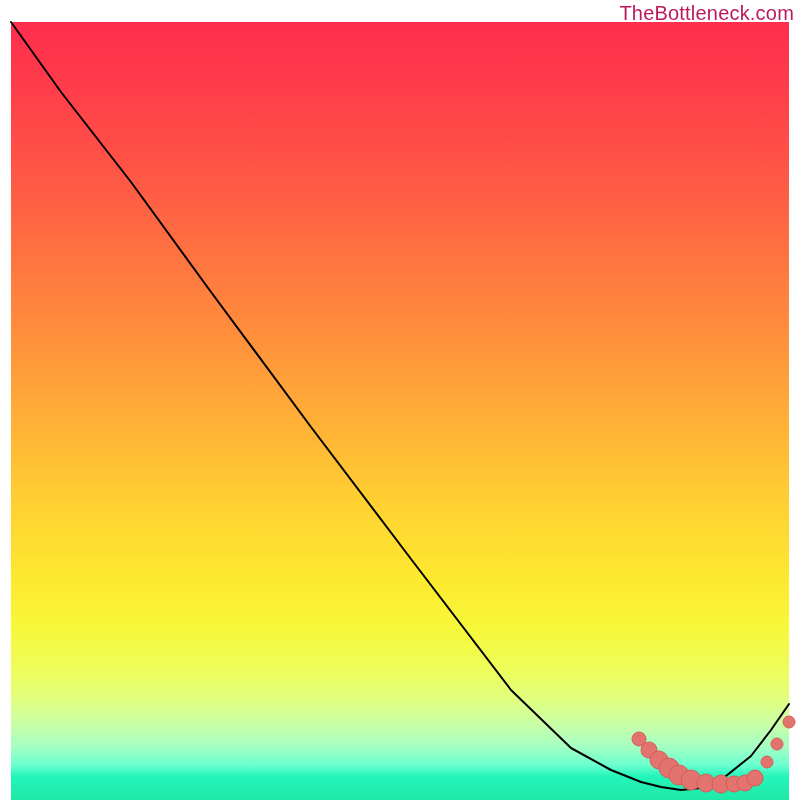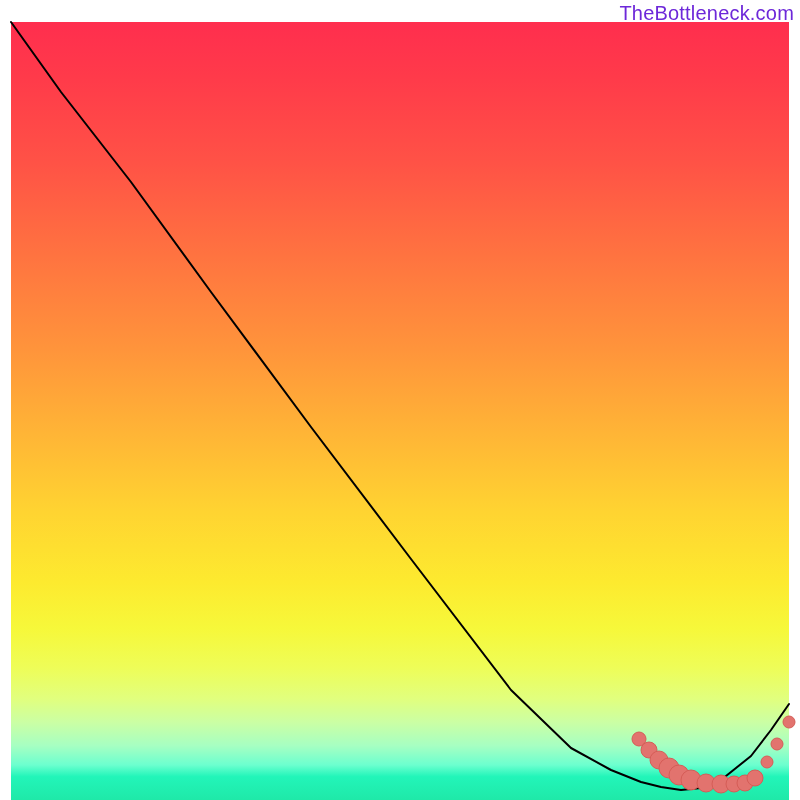--- a/index.html
+++ b/index.html
@@ -47,21 +47,21 @@
     width: 778px;
     height: 778px;
     overflow: visible;
   }
   .watermark {
     position: absolute;
     top: 2px;
     right: 6px;
     font-family: Arial, Helvetica, sans-serif;
     font-size: 20px;
-    color: #6d28d9;
+    color: #be185d;
     letter-spacing: 0.2px;
     font-weight: 500;
   }
 </style>
 </head>
 <body>
 
 <div class="stage">
   <div class="watermark">TheBottleneck.com</div>
 

